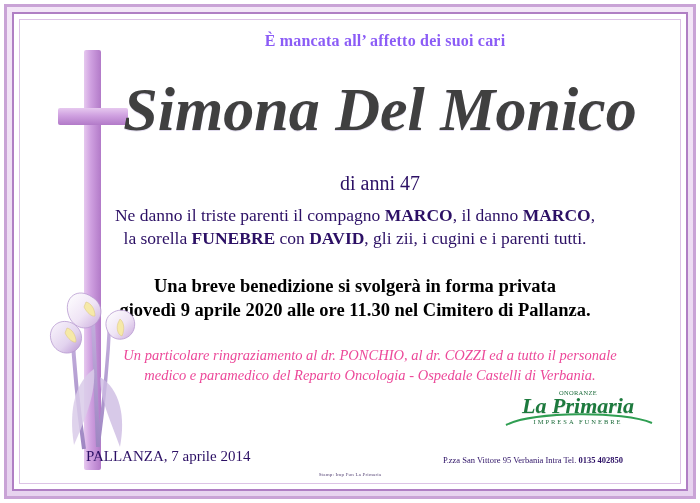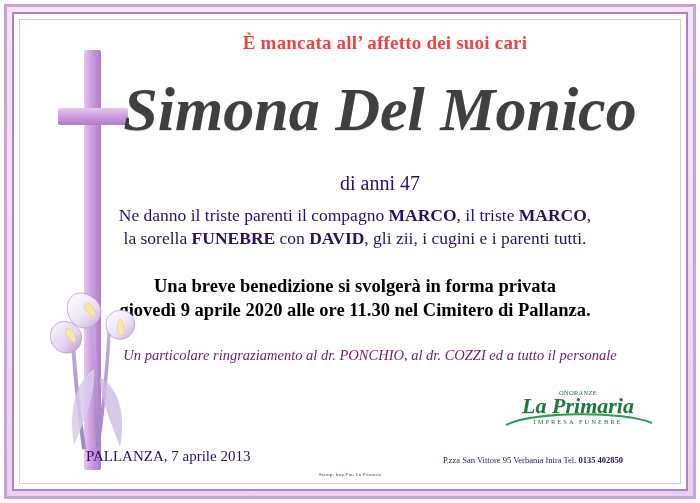--- a/index.html
+++ b/index.html
@@ -74,23 +74,23 @@
     border-radius: 2px;
   }
 
   
   .line-top {
     position: absolute;
     left: 0;
     right: 0;
     top: 12px;
     text-align: center;
-    font-size: 19px;
+    font-size: 16px;
     font-weight: bold;
-    color: #ef4444;
+    color: #8b5cf6;
     letter-spacing: 0.2px;
     padding-left: 70px;
     box-sizing: border-box;
   }
   .deceased-name {
     position: absolute;
     left: 0;
     right: 0;
     top: 58px;
     text-align: center;
@@ -139,21 +139,21 @@
   }
   .thanks {
     position: absolute;
     left: 80px;
     right: 40px;
     top: 326px;
     text-align: center;
     font-style: italic;
     font-size: 14.5px;
     line-height: 1.35;
-    color: #701a75;
+    color: #ec4899;
   }
   .place-date {
     position: absolute;
     left: 66px;
     bottom: 18px;
     font-size: 15px;
     color: #2c1065;
   }
 
   
@@ -240,31 +240,32 @@
       <div class="h"></div>
     </div>
 
     <div class="line-top">È mancata all’ affetto dei suoi cari</div>
 
     <div class="deceased-name">Simona Del Monico</div>
 
     <div class="age">di anni 47</div>
 
     <div class="announce">
-      <span>Ne danno il triste parenti il compagno </span><b>MARCO</b><span>, il triste </span><b>MARCO</b><span>,</span><br>
+      <span>Ne danno il triste parenti il compagno </span><b>MARCO</b><span>, il danno </span><b>MARCO</b><span>,</span><br>
       <span>la sorella </span><b>FUNEBRE</b><span> con </span><b>DAVID</b><span>, gli zii, i cugini e i parenti tutti.</span>
     </div>
 
     <div class="blessing">
       <div>Una breve benedizione si svolgerà in forma privata</div>
       <div>giovedì 9 aprile 2020 alle ore 11.30 nel Cimitero di Pallanza.</div>
     </div>
 
     <div class="thanks">
       <div>Un particolare ringraziamento al dr. PONCHIO, al dr. COZZI ed a tutto il personale</div>
+      <div>medico e paramedico del Reparto Oncologia - Ospedale Castelli di Verbania.</div>
     </div>
 
     <div class="lilies">
       <svg viewBox="0 0 120 180" width="120" height="180">
         <defs>
           <linearGradient id="petal1" x1="0" y1="0" x2="1" y2="1">
             <stop offset="0%" stop-color="#ffffff"></stop>
             <stop offset="55%" stop-color="#efe4f5"></stop>
             <stop offset="100%" stop-color="#c9a9dc"></stop>
           </linearGradient>
@@ -298,18 +299,18 @@
         <path d="M2 16 C30 2 120 2 148 14" stroke="#2f9e52" stroke-width="2" fill="none"></path>
       </svg>
       <div class="logo-name">La Primaria</div>
       <div class="logo-sub">IMPRESA FUNEBRE</div>
     </div>
 
     <div class="agency-address">
       <span>P.zza San Vittore 95 Verbania Intra Tel. </span><b>0135 402850</b>
     </div>
 
-    <div class="place-date">PALLANZA, 7 aprile 2013</div>
+    <div class="place-date">PALLANZA, 7 aprile 2014</div>
 
     <div class="stamp-tiny">Stamp: Imp Fun La Primaria</div>
 
   </div>
 </div>
 
 </body></html>

